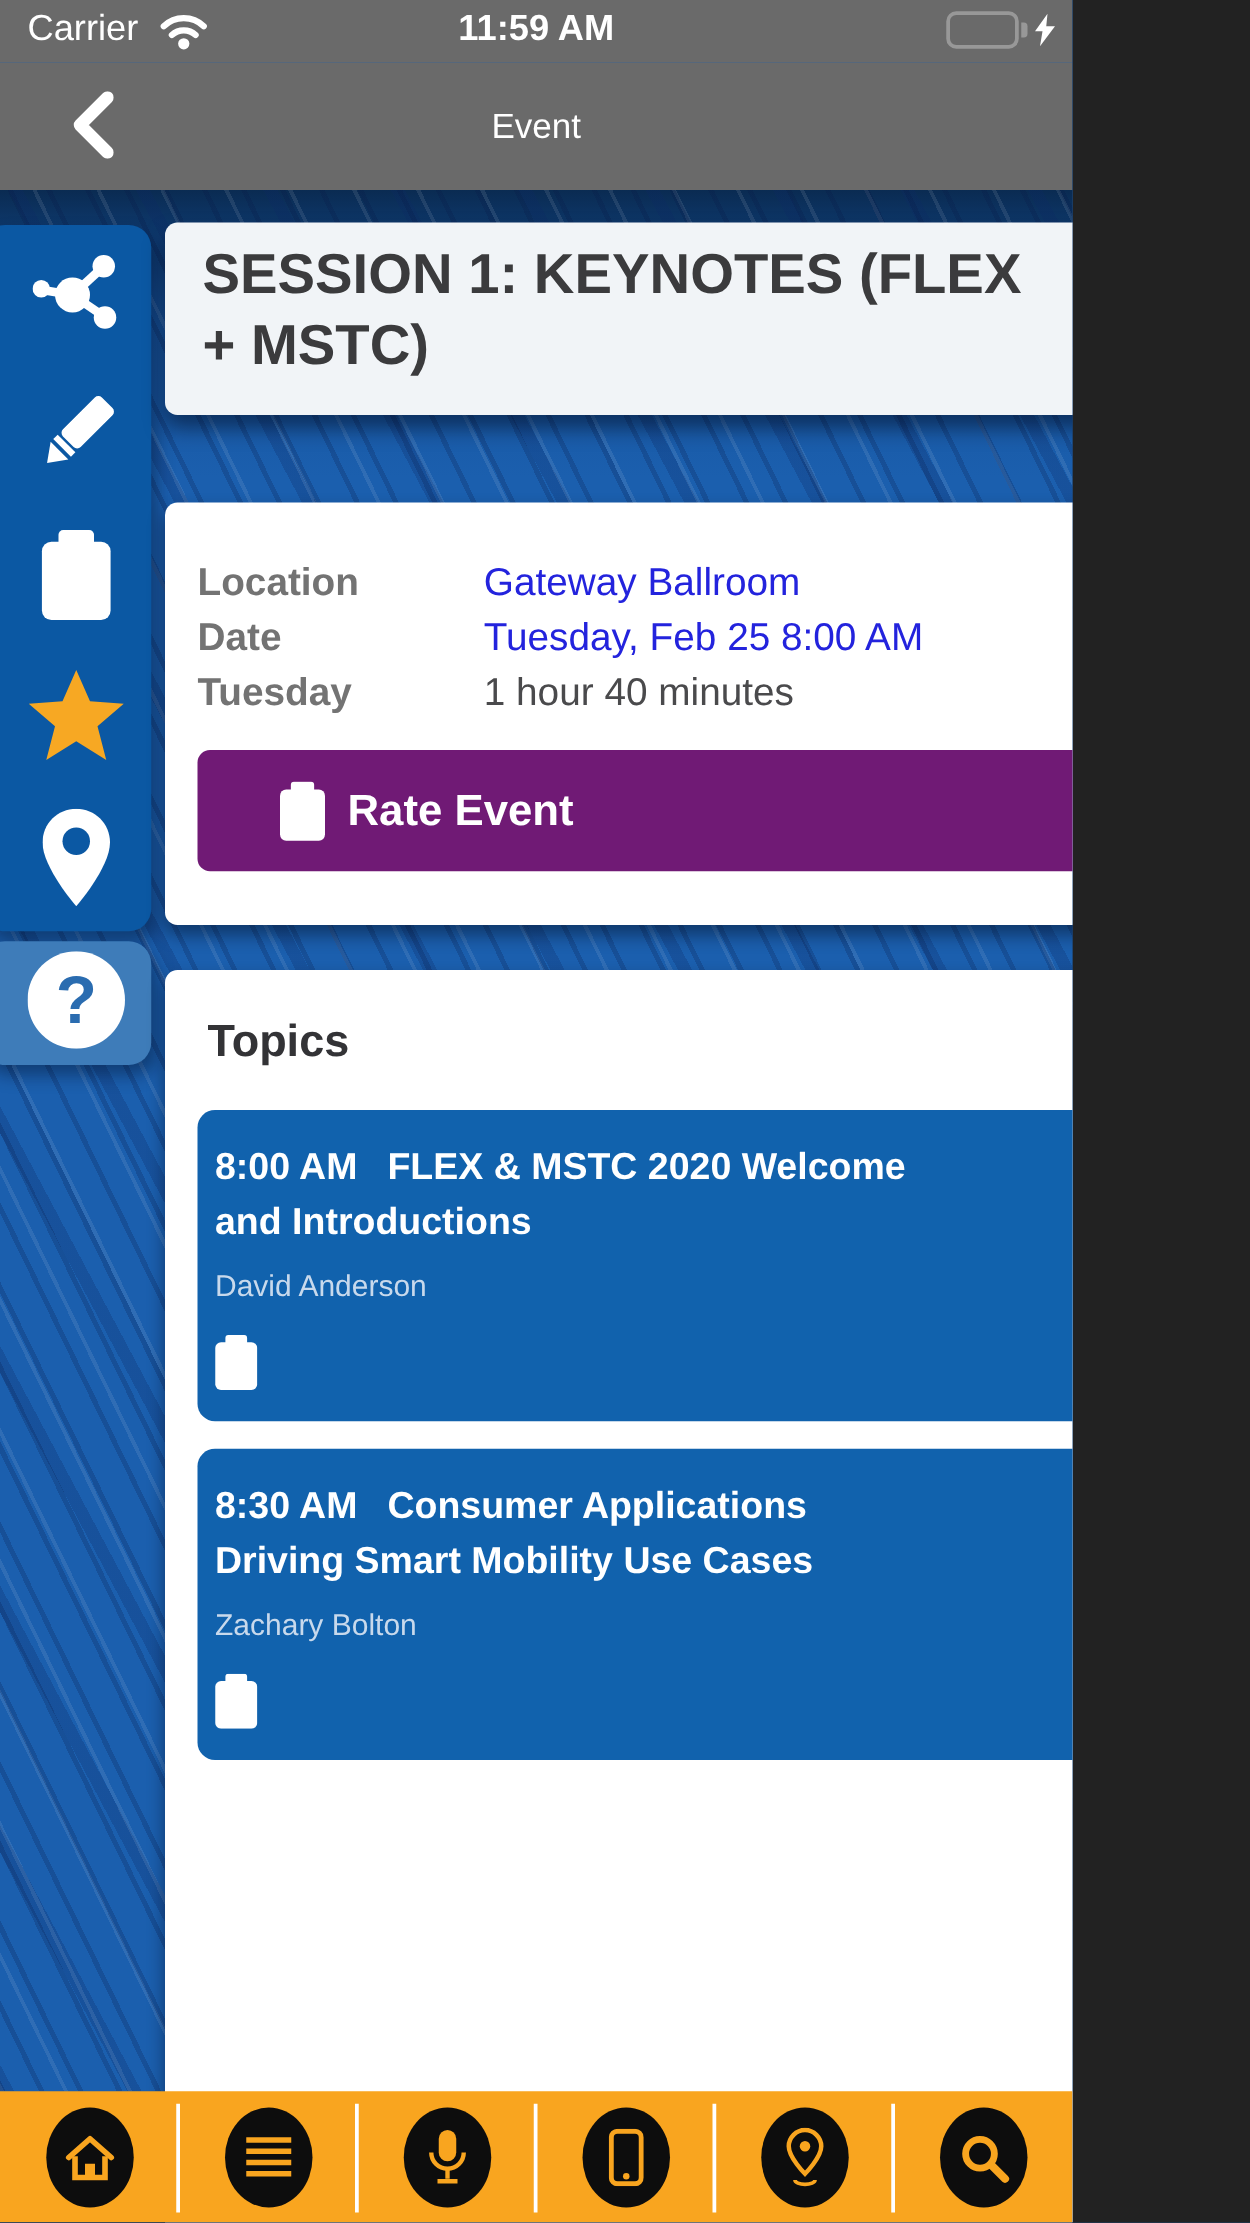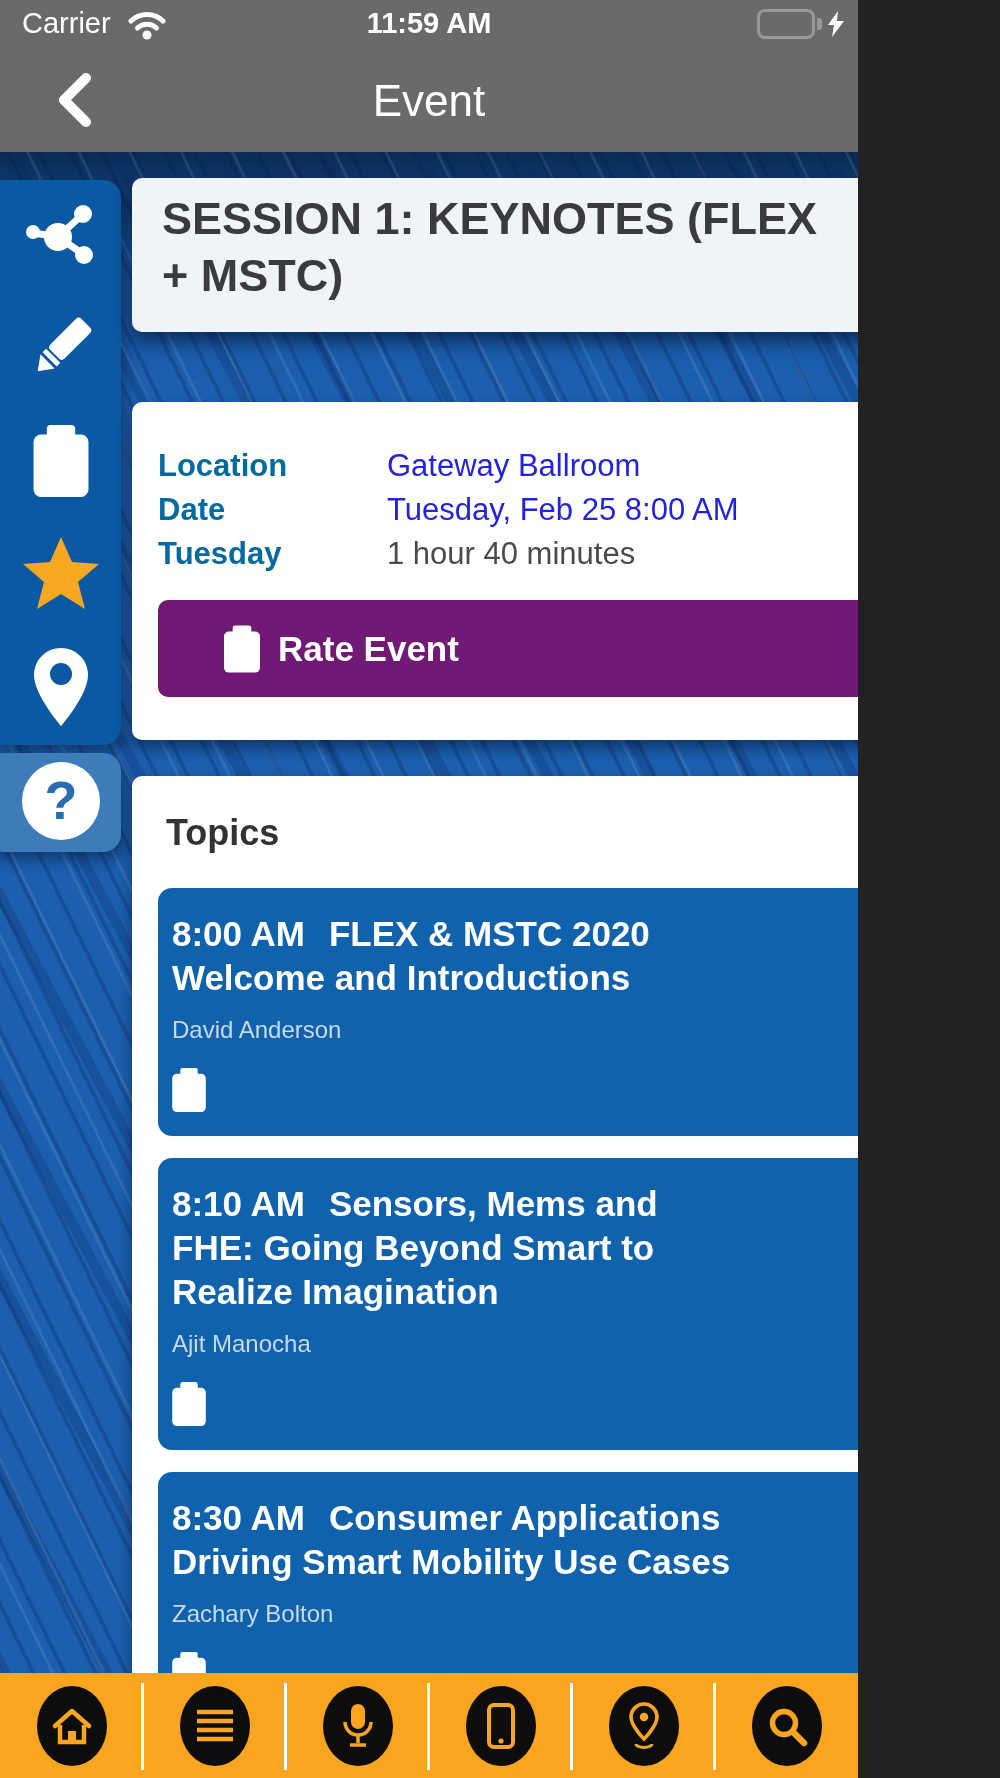--- a/index.html
+++ b/index.html
@@ -13,21 +13,21 @@
   .carrier { position:absolute; left:22px; top:7px; font-size:29px; }
   .wifi-wrap { position:absolute; left:128px; top:10px; }
   .time { position:absolute; left:0; right:0; top:7px; text-align:center; font-size:29px; font-weight:bold; }
   .batt-group { position:absolute; right:14px; top:9px; display:flex; align-items:center; }
   .batt-body { width:58px; height:30px; border:3px solid #989898; border-radius:8px; padding:2px; box-sizing:border-box; }
   .batt-fill { width:100%; height:100%; border-radius:4px; }
   .batt-nub { width:5px; height:12px; background:#989898; border-radius:0 3px 3px 0; margin-left:2px; }
   .batt-bolt { margin-left:6px; display:flex; }
   
   .nav-bar { position:absolute; top:50px; left:0; right:0; height:102px; background:#6a6a6a; z-index:40; }
-  .nav-title { position:absolute; left:0; right:0; top:0; height:102px; line-height:102px; text-align:center; color:#fff; font-size:44px; }
+  .nav-title { position:absolute; left:0; right:0; top:0; height:102px; line-height:102px; text-align:center; color:#fff; font-size:28px; }
   .back-btn { position:absolute; left:46px; top:24px; width:56px; height:56px; display:flex; align-items:center; justify-content:center; cursor:pointer; }
   
   .content { position:absolute; top:152px; left:0; right:0; height:1521px;
     background-image:
       repeating-linear-gradient(64deg, rgba(8,24,70,.22) 0 4px, rgba(8,24,70,0) 4px 28px),
       repeating-linear-gradient(64deg, rgba(255,255,255,.09) 0 3px, rgba(255,255,255,0) 3px 46px),
       repeating-linear-gradient(62deg, rgba(12,40,100,.25) 0 10px, rgba(12,40,100,0) 10px 90px),
       linear-gradient(180deg, #0a2b52 0px, #0f3c73 40px, #17549d 110px, #1b5fae 230px, #1b5fae 100%);
   }
   
@@ -40,34 +40,34 @@
     border-radius:18px; box-shadow:4px 8px 14px rgba(0,10,30,.4);
     display:flex; align-items:center; justify-content:center; padding-left:14px; box-sizing:content-box; cursor:pointer; }
   
   .session-card { position:absolute; left:132px; right:-24px; top:26px; background:#f1f4f7;
     border-radius:10px; box-shadow:0 10px 16px rgba(0,8,25,.5); padding:12px 40px 28px 30px; }
   .session-title { font-size:45px; line-height:57px; font-weight:bold; color:#3b3b3d; max-width:800px; }
   
   .details-card { position:absolute; left:132px; right:-24px; top:250px; height:338px; background:#fff;
     border-radius:10px; box-shadow:0 8px 14px rgba(0,8,25,.45); padding:42px 0 0 26px; box-sizing:border-box; }
   .details-row { display:flex; font-size:31px; line-height:44px; }
-  .d-label { width:229px; font-weight:bold; color:#0369a1; flex:none; }
+  .d-label { width:229px; font-weight:bold; color:#737373; flex:none; }
   .d-value { color:#4a4a4c; }
   .d-value.link { color:#2323dd; cursor:pointer; }
   .rate-btn { position:absolute; left:26px; top:198px; width:807px; height:97px; background:#701a75;
     border-radius:10px; display:flex; align-items:center; color:#fff; cursor:pointer;padding-left:44px; }
   .rate-btn .clip { margin:0 18px 0 22px; display:flex; }
   .rate-label { font-size:35px; font-weight:bold; }
   
   .topics-card { position:absolute; left:132px; right:-24px; top:624px; height:1092px; background:#fff;
     border-radius:10px; box-shadow:0 8px 14px rgba(0,8,25,.45); padding:36px 0 0 26px; box-sizing:border-box; }
   .topics-heading { font-size:36px; font-weight:bold; color:#333336; margin:0 0 34px 8px; }
   .topic-card { position:relative; width:818px; box-sizing:border-box; background:#1162ad; border-radius:14px;
     margin:0 0 22px 0; padding:24px 130px 20px 14px; color:#fff; cursor:pointer; }
-  .topic-title { font-size:35px; font-weight:bold; line-height:44px; max-width:575px; }
+  .topic-title { font-size:30px; font-weight:bold; line-height:44px; max-width:575px; }
   .t-time { margin-right:24px; }
   .topic-speaker { font-size:24px; line-height:40px; color:#c8d9ec; margin-top:10px; }
   .topic-clip { display:inline-flex; margin-top:18px; }
   .topic-chevron { position:absolute; right:42px; top:50%; transform:translateY(-50%); display:flex; }
   
   .toolbar { position:absolute; left:0; right:0; bottom:0; height:105px; background:#f9a51f; display:flex; z-index:50; }
   .tool-item { flex:1 1 0; display:flex; align-items:center; justify-content:center; position:relative; cursor:pointer; }
   .tool-item:not(:last-child)::after { content:""; position:absolute; right:-1px; top:10px; bottom:8px; width:3px; background:#fff; }
   .tool-circle { width:70px; height:80px; background:#0d0d0d; border-radius:50%; display:flex; align-items:center; justify-content:center; }
 </style>
@@ -206,37 +206,20 @@
               </svg>
             </div>
     <div class="topic-chevron">
               <svg width="32" height="56" viewBox="0 0 32 56">
                 <path d="M5 5 L27 28 L5 51" stroke="#ffffff" stroke-width="10" fill="none" stroke-linecap="round" stroke-linejoin="round"></path>
               </svg>
             </div>
   </div>
           <div class="topic-card">
     <div class="topic-title">
-      <span class="t-time">8:10 AM</span><span class="t-text">Sensors, Mems and FHE: Going Beyond Smart to Realize Imagination</span>
-    </div>
-    <div class="topic-speaker">Ajit Manocha</div>
-    <div class="topic-clip">
-              <svg width="34" height="44" viewBox="0 0 58 76">
-                <rect x="14" y="0" width="30" height="16" rx="4" fill="#ffffff"></rect>
-                <rect x="0" y="10" width="58" height="66" rx="8" fill="#ffffff"></rect>
-              </svg>
-            </div>
-    <div class="topic-chevron">
-              <svg width="32" height="56" viewBox="0 0 32 56">
-                <path d="M5 5 L27 28 L5 51" stroke="#ffffff" stroke-width="10" fill="none" stroke-linecap="round" stroke-linejoin="round"></path>
-              </svg>
-            </div>
-  </div>
-          <div class="topic-card">
-    <div class="topic-title">
       <span class="t-time">8:30 AM</span><span class="t-text">Consumer Applications Driving Smart Mobility Use Cases</span>
     </div>
     <div class="topic-speaker">Zachary Bolton</div>
     <div class="topic-clip">
               <svg width="34" height="44" viewBox="0 0 58 76">
                 <rect x="14" y="0" width="30" height="16" rx="4" fill="#ffffff"></rect>
                 <rect x="0" y="10" width="58" height="66" rx="8" fill="#ffffff"></rect>
               </svg>
             </div>
     <div class="topic-chevron">

